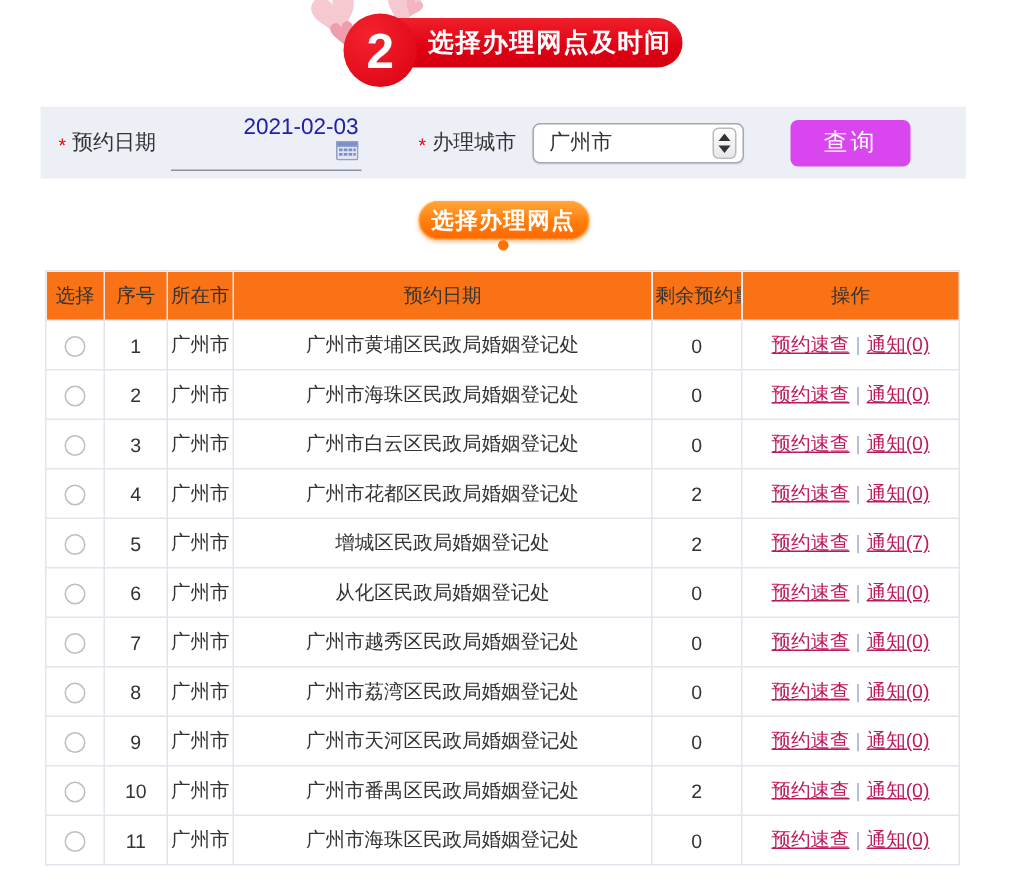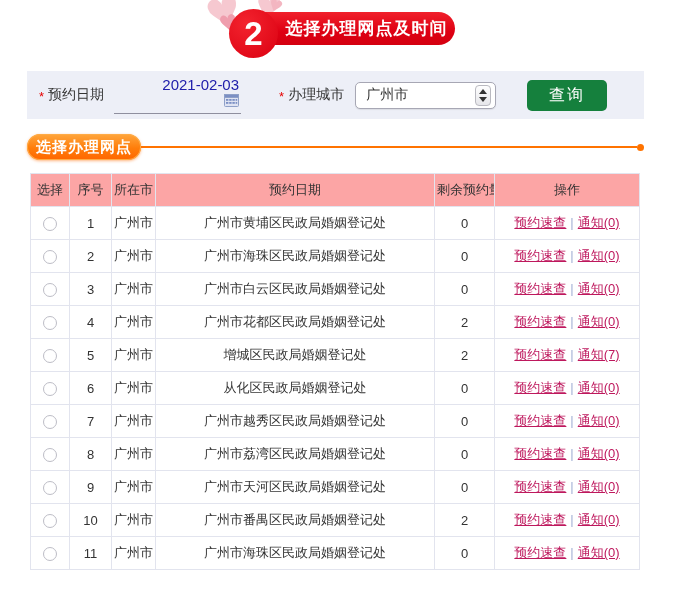--- a/index.html
+++ b/index.html
@@ -51,46 +51,46 @@
   }
   .stepper {
     width:16px; height:21px; border:1px solid #b9b9c0; border-radius:4px;
     background:linear-gradient(#fefefe,#e6e6ea);
     display:flex; flex-direction:column; align-items:center; justify-content:center; gap:3px;
   }
   .tri-up    { width:0; height:0; border-left:4px solid transparent; border-right:4px solid transparent; border-bottom:5px solid #333; }
   .tri-down  { width:0; height:0; border-left:4px solid transparent; border-right:4px solid transparent; border-top:5px solid #333; }
   .query-btn {
     margin-left:auto; margin-right:37px; width:80px; height:31px;
-    background:#15803d; color:#fff; border:none; border-radius:5px;
+    background:#d946ef; color:#fff; border:none; border-radius:5px;
     font-size:16px; font-family:inherit; cursor:pointer; letter-spacing:2px;
   }
 
   
-  .section-header { margin:15px 31px 0 27px; display:flex; align-items:center; }
+  .section-header { margin:15px 31px 0 27px; display:flex; align-items:center;flex-direction:column; }
   .section-pill {
     width:114px; height:26px; border-radius:14px; flex:none;
     background:linear-gradient(180deg,#ffa63c 0%, #ff7d0a 55%, #ff6600 100%);
     box-shadow:0 0 0 1px #ffab45 inset, 0 1px 3px rgba(255,110,0,.5);
     display:flex; align-items:center; justify-content:center;
     color:#fff; font-size:15px; font-weight:bold; letter-spacing:1px; z-index:1;
   }
   .section-line { flex:1; height:2px; background:#ff7300; margin-left:-3px; }
   .section-dot { width:7px; height:7px; border-radius:50%; background:#ff7300; flex:none; }
 
   
   table.net-table {
     margin:13px 0 0 30px; width:609px; border-collapse:collapse; table-layout:fixed;
     font-size:13px;
   }
   .net-table th, .net-table td {
     border:1px solid #e2e4ee; height:33px; text-align:center; padding:0 2px;
     overflow:hidden; white-space:nowrap;
   }
-  .net-table thead th { background:#fca5a5; font-weight:normal; color:#333; }
+  .net-table thead th { background:#f97316; font-weight:normal; color:#333; }
   .net-table tbody td { background:#fff; color:#333; }
   .radio {
     display:inline-block; width:14px; height:14px; border-radius:50%;
     border:1px solid #bdbdc6; background:#fff; vertical-align:middle; cursor:pointer;
   }
   .rem-zero { color:#fe0000; }
   .rem-pos  { color:#089000; }
   .lnk { color:#be185d; text-decoration:underline; cursor:pointer; }
   .sep { color:#a4b1d6; margin:0 4px; }
 

